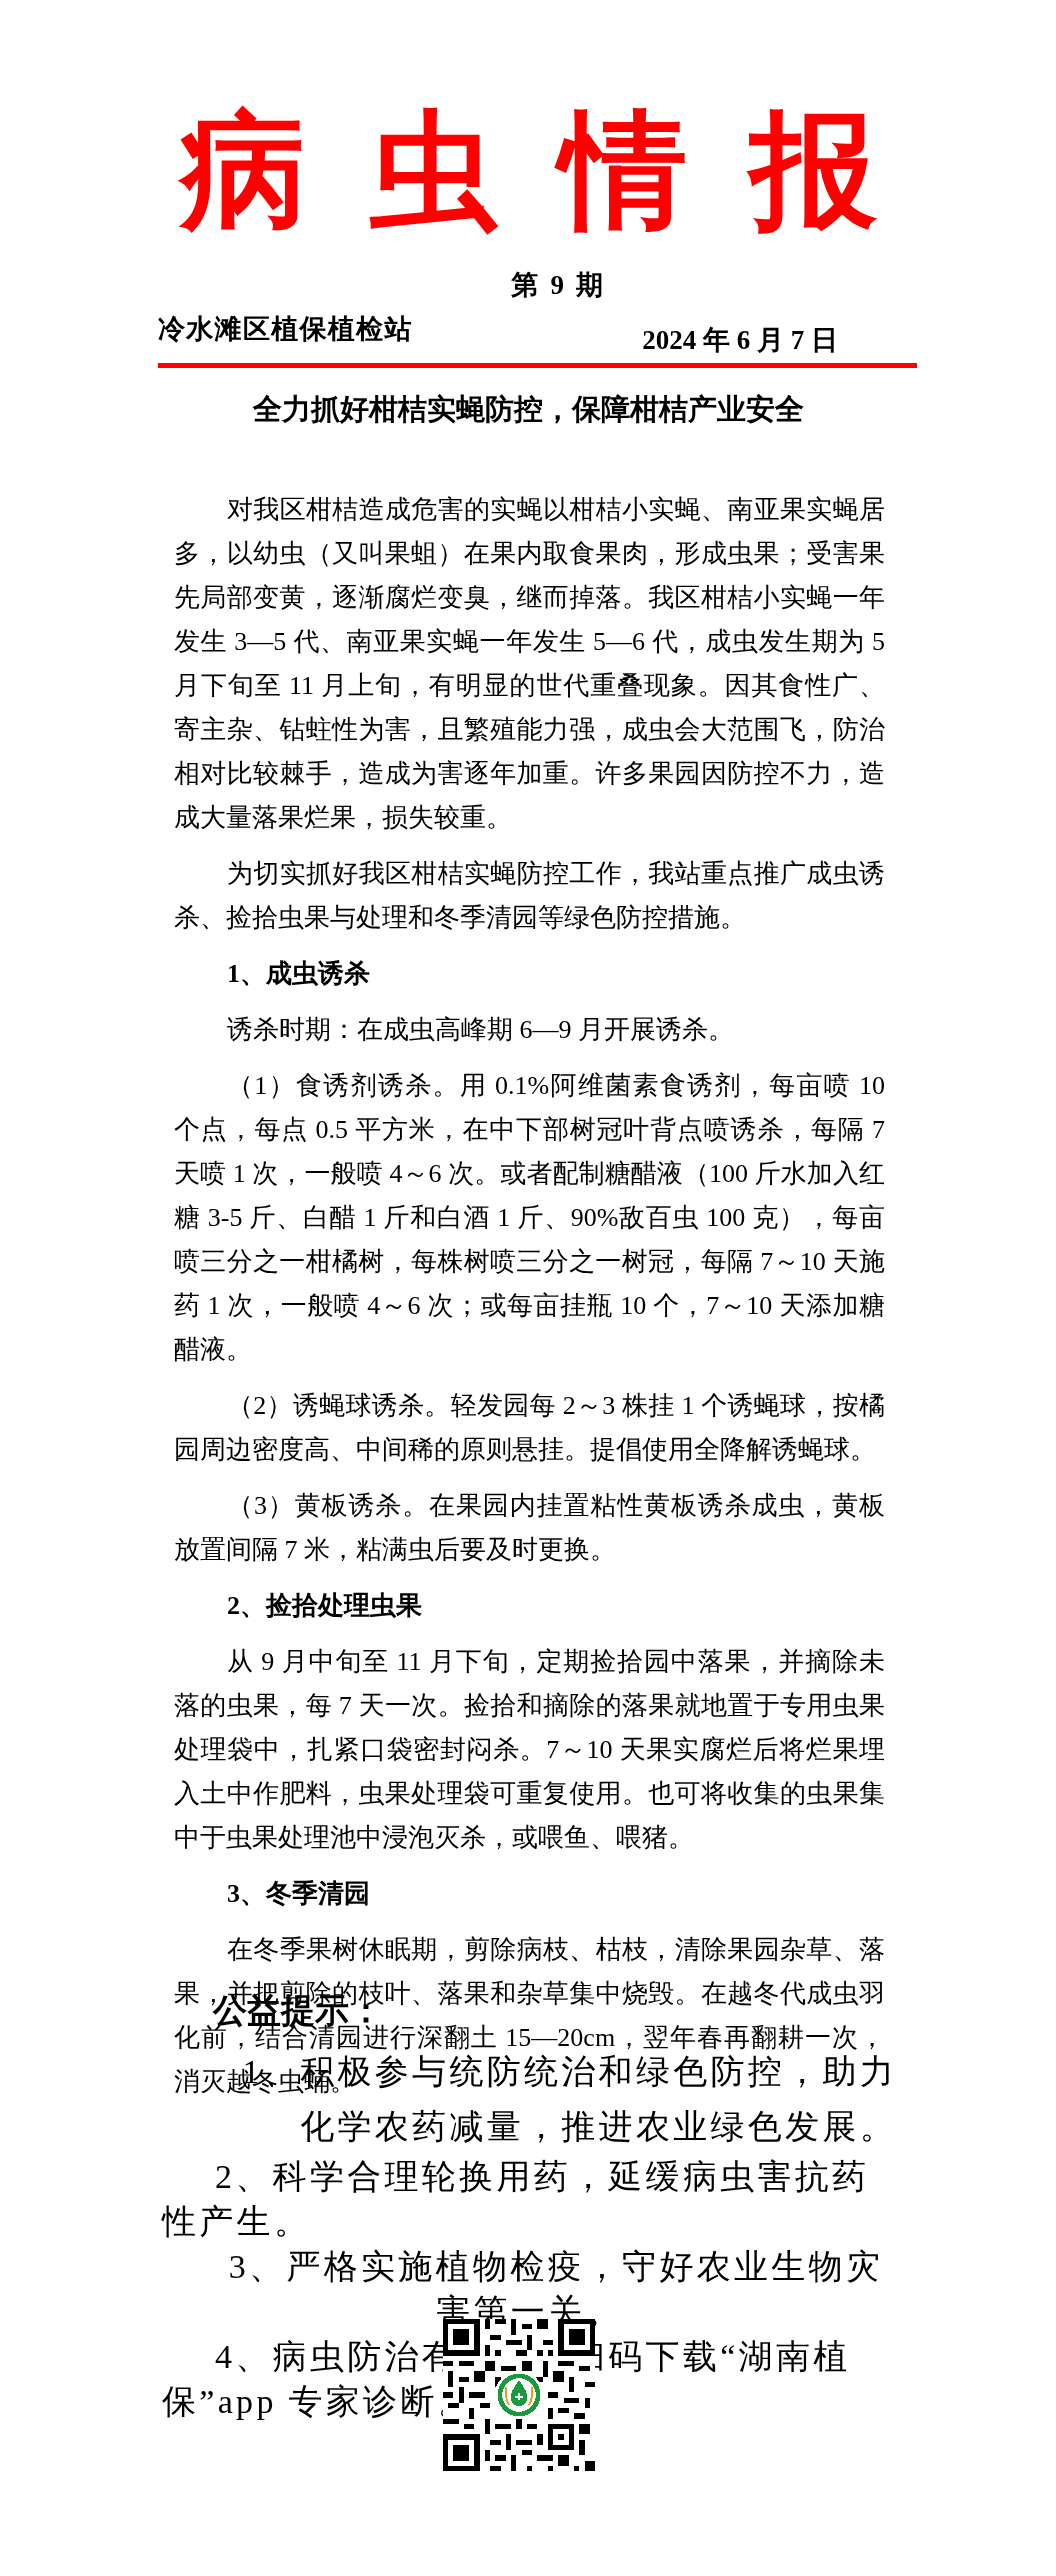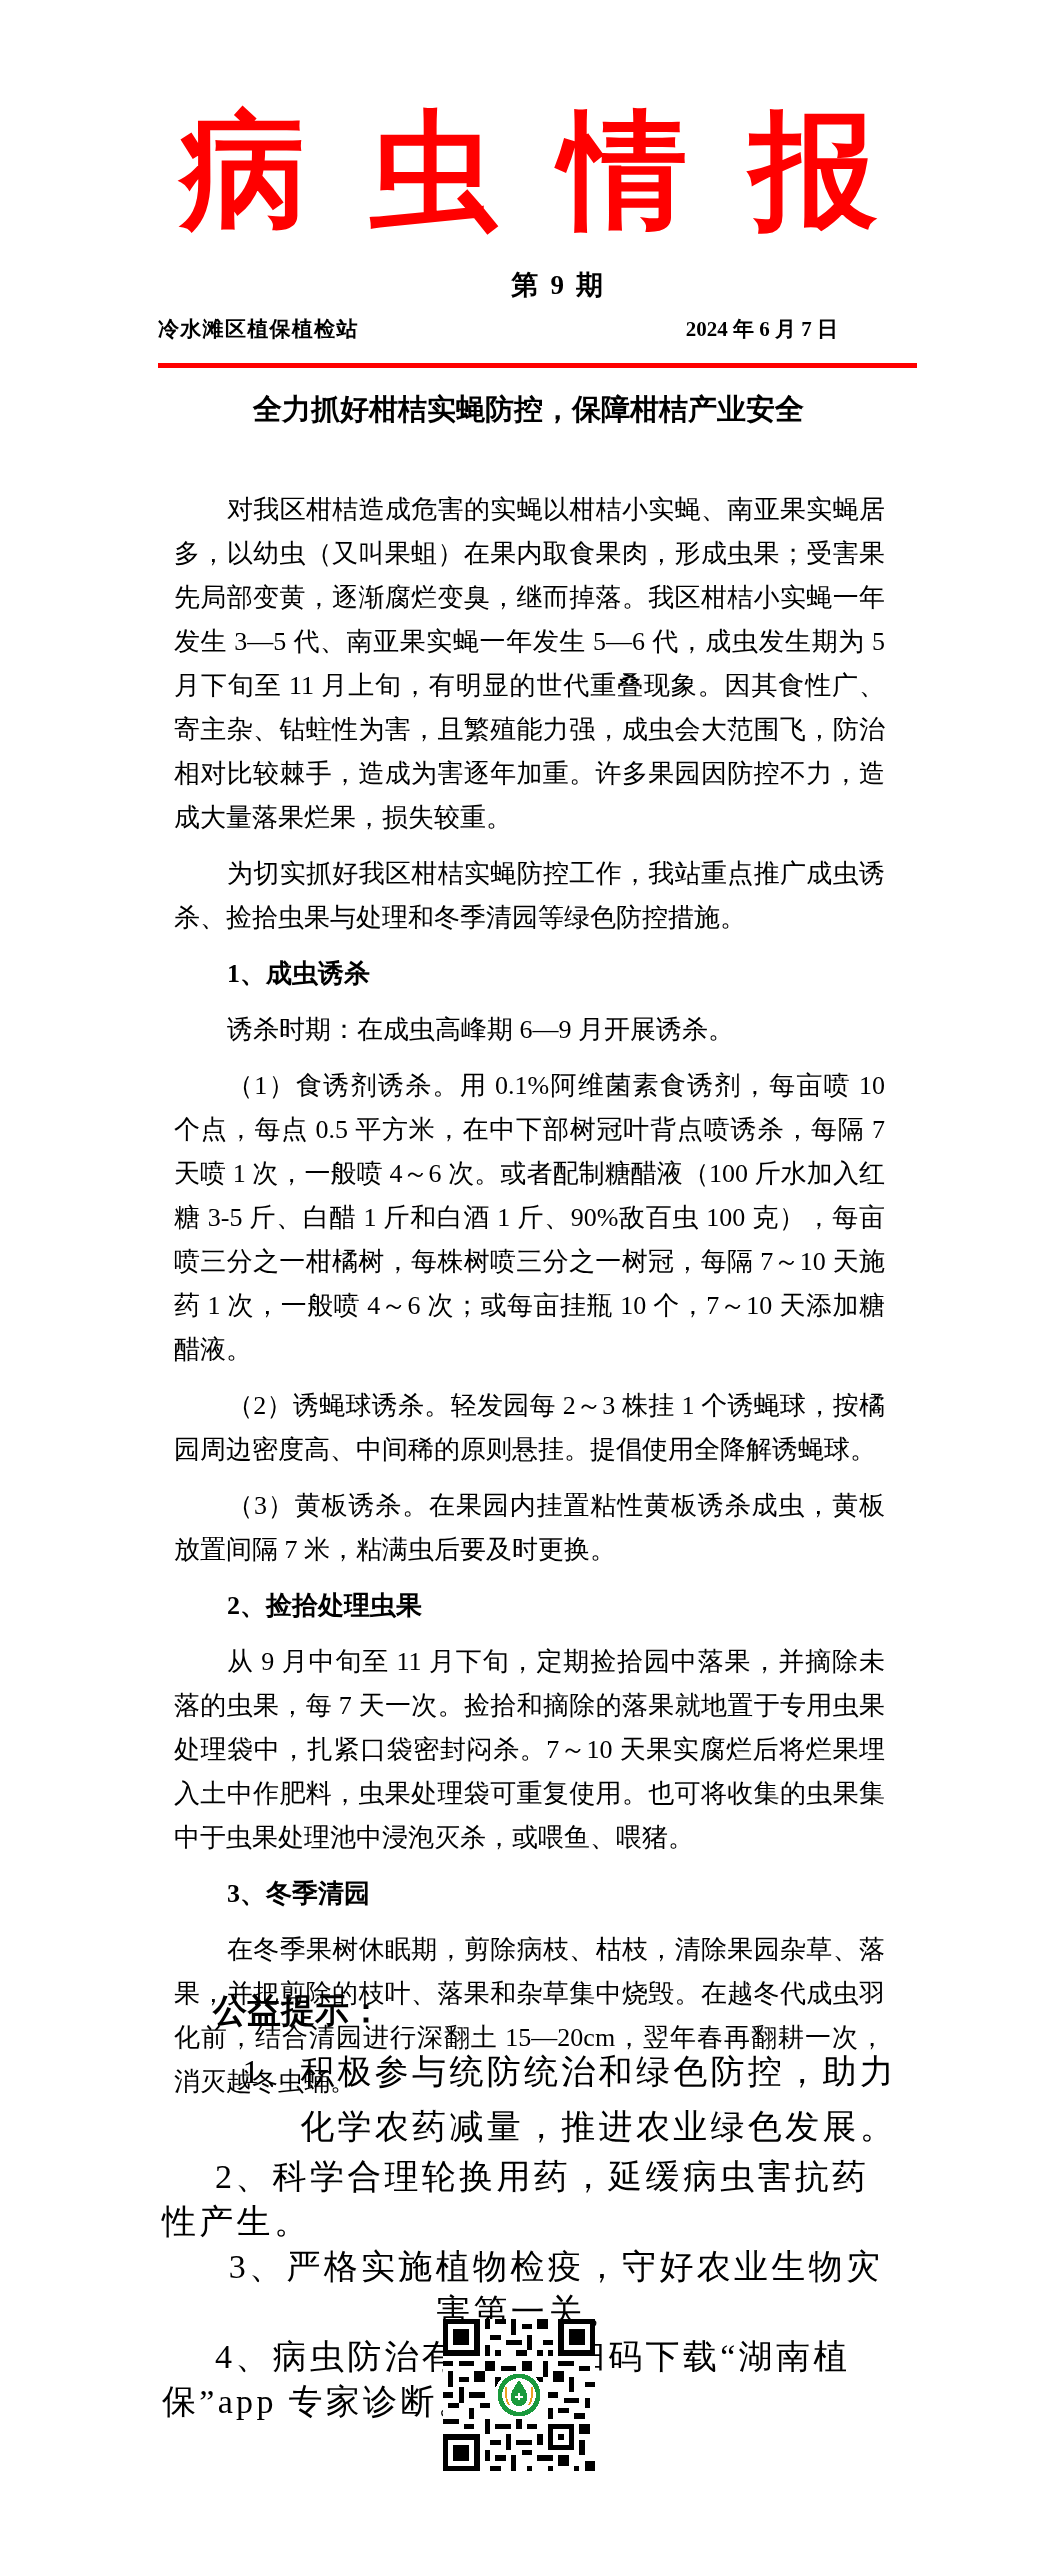--- a/index.html
+++ b/index.html
@@ -8,23 +8,23 @@
 
   .masthead { position: absolute; left: 0; top: 100px; width: 1057px; height: 140px;
               display: flex; justify-content: center; gap: 57px; }
   .masthead span { display: block; color: #ff0000; font-family: "DejaVu Sans", "Liberation Sans", sans-serif;
                    font-weight: bold; font-size: 127px; line-height: 140px; width: 133px; text-align: center; }
 
   .issue { position: absolute; left: 0; top: 270px; width: 1057px; text-align: center;
            font-size: 27px; font-weight: bold; line-height: 31px; letter-spacing: 2.7px; margin-left: 30px; }
 
   .meta-row { position: absolute; left: 158px; top: 313px; width: 759px; height: 33px;
-              font-size: 21px; line-height: 33px; font-weight: bold; }
+              font-size: 27px; line-height: 33px; font-weight: bold; }
   .meta-row .org { position: absolute; left: 0; top: 0; letter-spacing: 1.3px; }
-  .meta-row .date { position: absolute; right: 79px; top: 0; }
+  .meta-row .date { position: absolute; right: 79px; top: 11px; }
 
   .red-rule { position: absolute; left: 158px; top: 363px; width: 759px; height: 4.7px; background: #ff0000; }
 
   .headline { position: absolute; left: 0; top: 389px; width: 1057px; text-align: center;
               font-family: "DejaVu Sans", "Liberation Sans", sans-serif; font-weight: bold;
               font-size: 29px; line-height: 40px; }
 
   .body-text { position: absolute; left: 162px; width: 735px; font-size: 26px;
                line-height: 44px; text-align: justify; }
   .body-text p { margin: 12px; text-indent: 53px; }

